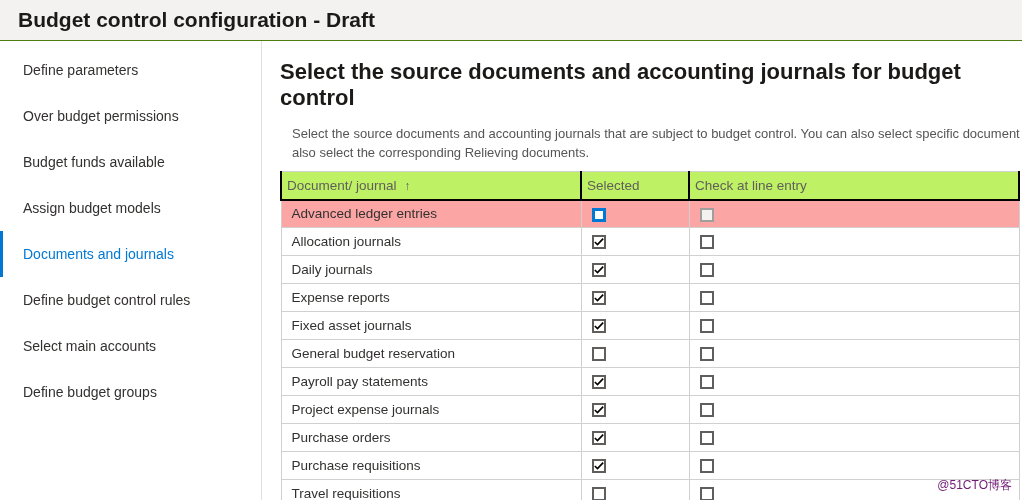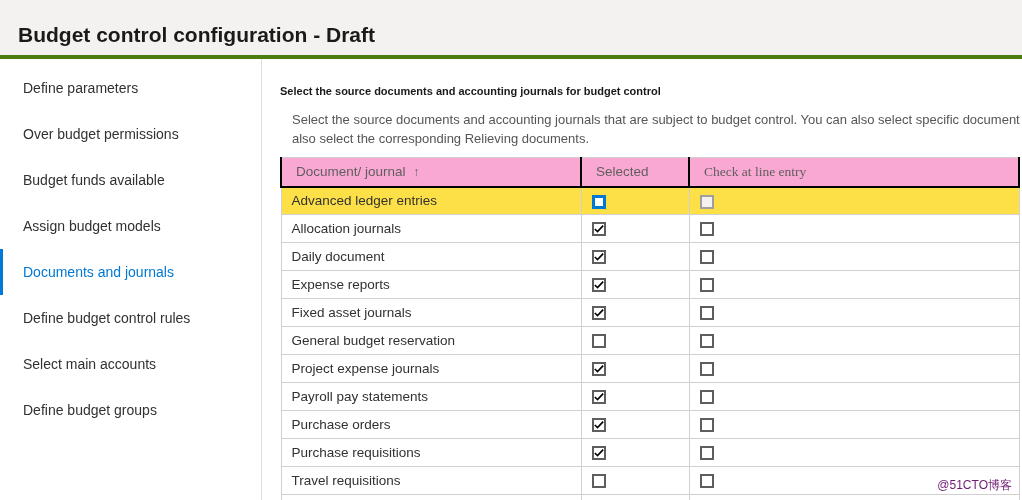--- a/index.html
+++ b/index.html
@@ -6,22 +6,22 @@
   body {
     margin: 0;
     font-family: "Segoe UI", Tahoma, sans-serif;
     font-size: 13px;
     color: #323130;
     background: #fff;
     width: 1022px;
   }
   .header-bar {
     background: #f3f2f1;
-    padding: 23px 18px 8px 18px;
-    border-bottom: 4px solid #4d7c0f;
+    padding: 8px 18px 8px 18px;
+    border-bottom: 1px solid #4d7c0f;
   }
   .header-title {
     font-size: 21px;
     font-weight: 700;
     color: #1b1a19;
   }
   .layout {
     display: flex;
     align-items: stretch;
   }
@@ -42,62 +42,62 @@
   .side-item.active {
     color: #0078d4;
     border-left: 3px solid #0078d4;
   }
   .main {
     flex: 1 1 auto;
     padding: 14px 0 0 18px;
     overflow: hidden;
   }
   .main-title {
-    font-size: 11px;
+    font-size: 22px;
     font-weight: 600;
-    margin: 12px 0 14px 0;
+    margin: 4px 0 14px 0;
     color: #1b1a19;
   }
   .main-desc {
     font-size: 13px;
     color: #555;
     line-height: 1.45;
     margin: 0 0 8px 12px;
     max-width: 760px;
   }
   table.grid {
     border-collapse: collapse;
     width: 740px;
     font-size: 13.5px;
   }
   table.grid th {
     text-align: left;
     font-weight: 400;
     color: #605e5c;
-    padding: 6px 14px;
+    padding: 6px 5px;
     border: 2px solid #000000;
     border-top: 1px solid #d2d0ce;
-    background: #f9a8d4;
+    background: #bef264;
   }
   table.grid th .sort-arrow {
     margin-left: 4px;
     font-size: 12px;
   }
   table.grid td {
     border: 1px solid #d2d0ce;
     padding: 4px 10px;
     height: 28px;
     vertical-align: middle;
   }
   table.grid tr.selected td {
-    background: #fde047;
+    background: #fca5a5;
   }
   .col-doc { width: 300px; }
   .col-sel { width: 108px; }
-  .col-check { width: auto; font-family: Liberation Serif, serif; }
+  .col-check { width: auto; }
   .cbox {
     width: 14px;
     height: 14px;
     border: 2px solid #605e5c;
     display: inline-flex;
     align-items: center;
     justify-content: center;
     background: #fff;
     vertical-align: middle;
   }
@@ -183,21 +183,21 @@
               <td><span class="cbox checked">
                   <span class="tick">
                     <svg viewBox="0 0 12 12">
                       <path d="M1 6 L4.2 9 L11 2" fill="none" stroke="#000" stroke-width="2"></path>
                     </svg>
                   </span>
                 </span></td>
               <td><span class="cbox"></span></td>
             </tr>
             <tr>
-              <td><span>Daily document</span></td>
+              <td><span>Daily journals</span></td>
               <td><span class="cbox checked">
                   <span class="tick">
                     <svg viewBox="0 0 12 12">
                       <path d="M1 6 L4.2 9 L11 2" fill="none" stroke="#000" stroke-width="2"></path>
                     </svg>
                   </span>
                 </span></td>
               <td><span class="cbox"></span></td>
             </tr>
             <tr>
@@ -221,32 +221,32 @@
                   </span>
                 </span></td>
               <td><span class="cbox"></span></td>
             </tr>
             <tr>
               <td><span>General budget reservation</span></td>
               <td><span class="cbox"></span></td>
               <td><span class="cbox"></span></td>
             </tr>
             <tr>
+              <td><span>Payroll pay statements</span></td>
+              <td><span class="cbox checked">
+                  <span class="tick">
+                    <svg viewBox="0 0 12 12">
+                      <path d="M1 6 L4.2 9 L11 2" fill="none" stroke="#000" stroke-width="2"></path>
+                    </svg>
+                  </span>
+                </span></td>
+              <td><span class="cbox"></span></td>
+            </tr>
+            <tr>
               <td><span>Project expense journals</span></td>
-              <td><span class="cbox checked">
-                  <span class="tick">
-                    <svg viewBox="0 0 12 12">
-                      <path d="M1 6 L4.2 9 L11 2" fill="none" stroke="#000" stroke-width="2"></path>
-                    </svg>
-                  </span>
-                </span></td>
-              <td><span class="cbox"></span></td>
-            </tr>
-            <tr>
-              <td><span>Payroll pay statements</span></td>
               <td><span class="cbox checked">
                   <span class="tick">
                     <svg viewBox="0 0 12 12">
                       <path d="M1 6 L4.2 9 L11 2" fill="none" stroke="#000" stroke-width="2"></path>
                     </svg>
                   </span>
                 </span></td>
               <td><span class="cbox"></span></td>
             </tr>
             <tr>

